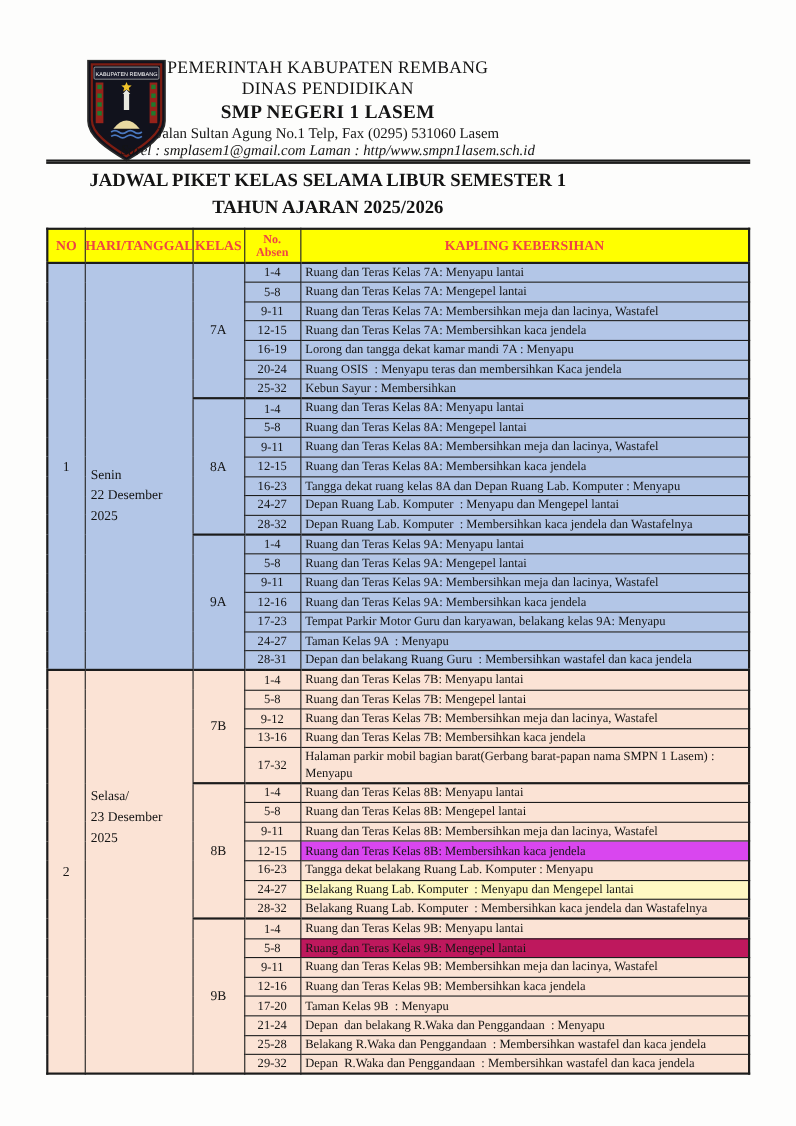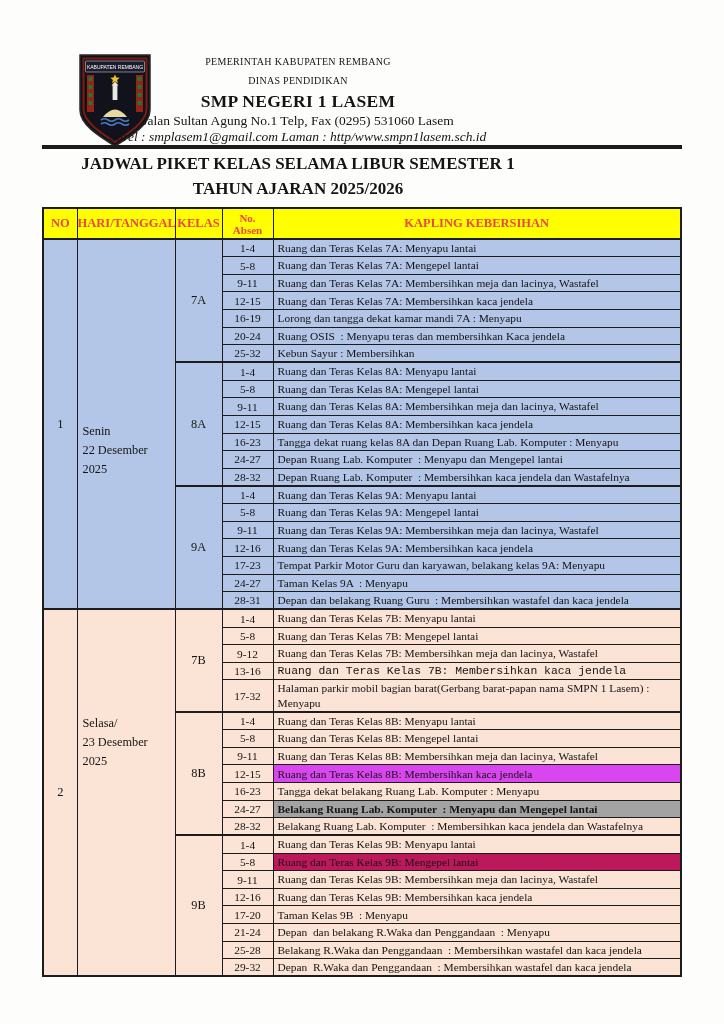--- a/index.html
+++ b/index.html
@@ -3,21 +3,21 @@
 <meta charset="utf-8">
 <style>
   * { margin:0; padding:0; box-sizing:border-box; }
   html,body { background:#ffffff; }
   .page {
     position:relative; width:724px; height:1024px; background:#fdfdfc;
     overflow:hidden; font-family:"Liberation Serif", serif; color:#141414;
   }
   
   .lh-text { position:absolute; left:42px; top:52px; width:512px; text-align:center; }
-  .lh-line  { font-size:10px;   line-height:19px; letter-spacing:.3px; }
+  .lh-line  { font-size:16px;   line-height:19px; letter-spacing:.3px; }
   .lh-school{ font-size:17.5px; line-height:23px; font-weight:bold; letter-spacing:.3px; }
   .lh-addr  { font-size:13.5px; line-height:16px; }
   .lh-surel { font-size:13.5px; line-height:16px; font-style:italic; }
   .logo { position:absolute; left:77px; top:54px; width:76px; height:94px; }
   .rule { position:absolute; left:42px; top:145px; width:640px; height:3px;
           border-top:2.6px solid #1c1c1c; border-bottom:2.2px solid #1c1c1c; }
   .doc-title { position:absolute; left:42px; top:151px; width:512px; text-align:center;
                font-weight:bold; font-size:17px; line-height:25px; }
   
   table.schedule { position:absolute; left:42px; top:207px; width:640px;
@@ -215,21 +215,21 @@
         <tr>
           <td class="absen-cell" style="background: rgb(251, 227, 213);">5-8</td>
           <td class="kapling-cell" style="background: rgb(251, 227, 213);">Ruang dan Teras Kelas 7B: Mengepel lantai</td>
         </tr>
         <tr>
           <td class="absen-cell" style="background: rgb(251, 227, 213);">9-12</td>
           <td class="kapling-cell" style="background: rgb(251, 227, 213);">Ruang dan Teras Kelas 7B: Membersihkan meja dan lacinya, Wastafel</td>
         </tr>
         <tr>
           <td class="absen-cell" style="background: rgb(251, 227, 213);">13-16</td>
-          <td class="kapling-cell" style="background: rgb(251, 227, 213); font-family: Liberation Mono, monospace;">Ruang dan Teras Kelas 7B: Membersihkan kaca jendela</td>
+          <td class="kapling-cell" style="background: rgb(251, 227, 213);">Ruang dan Teras Kelas 7B: Membersihkan kaca jendela</td>
         </tr>
         <tr>
           <td class="absen-cell" style="background: rgb(251, 227, 213);">17-32</td>
           <td class="kapling-cell" style="background: rgb(251, 227, 213);">Halaman parkir mobil bagian barat(Gerbang barat-papan nama SMPN 1 Lasem) : Menyapu</td>
         </tr>
         <tr>
           <td class="kelas-cell gt" rowspan="7" style="background: rgb(251, 227, 213);">8B</td>
           <td class="absen-cell gt" style="background: rgb(251, 227, 213);">1-4</td>
           <td class="kapling-cell gt" style="background: rgb(251, 227, 213);">Ruang dan Teras Kelas 8B: Menyapu lantai</td>
         </tr>
@@ -244,21 +244,21 @@
         <tr>
           <td class="absen-cell" style="background: rgb(251, 227, 213);">12-15</td>
           <td class="kapling-cell" style="background: #d946ef;">Ruang dan Teras Kelas 8B: Membersihkan kaca jendela</td>
         </tr>
         <tr>
           <td class="absen-cell" style="background: rgb(251, 227, 213);">16-23</td>
           <td class="kapling-cell" style="background: rgb(251, 227, 213);">Tangga dekat belakang Ruang Lab. Komputer : Menyapu</td>
         </tr>
         <tr>
           <td class="absen-cell" style="background: rgb(251, 227, 213);">24-27</td>
-          <td class="kapling-cell" style="background: #a3a3a3; font-weight: bold;">Belakang Ruang Lab. Komputer  : Menyapu dan Mengepel lantai</td>
+          <td class="kapling-cell" style="background: #fef9c3;">Belakang Ruang Lab. Komputer  : Menyapu dan Mengepel lantai</td>
         </tr>
         <tr>
           <td class="absen-cell" style="background: rgb(251, 227, 213);">28-32</td>
           <td class="kapling-cell" style="background: rgb(251, 227, 213);">Belakang Ruang Lab. Komputer  : Membersihkan kaca jendela dan Wastafelnya</td>
         </tr>
         <tr>
           <td class="kelas-cell gt" rowspan="8" style="background: rgb(251, 227, 213);">9B</td>
           <td class="absen-cell gt" style="background: rgb(251, 227, 213);">1-4</td>
           <td class="kapling-cell gt" style="background: rgb(251, 227, 213);">Ruang dan Teras Kelas 9B: Menyapu lantai</td>
         </tr>

